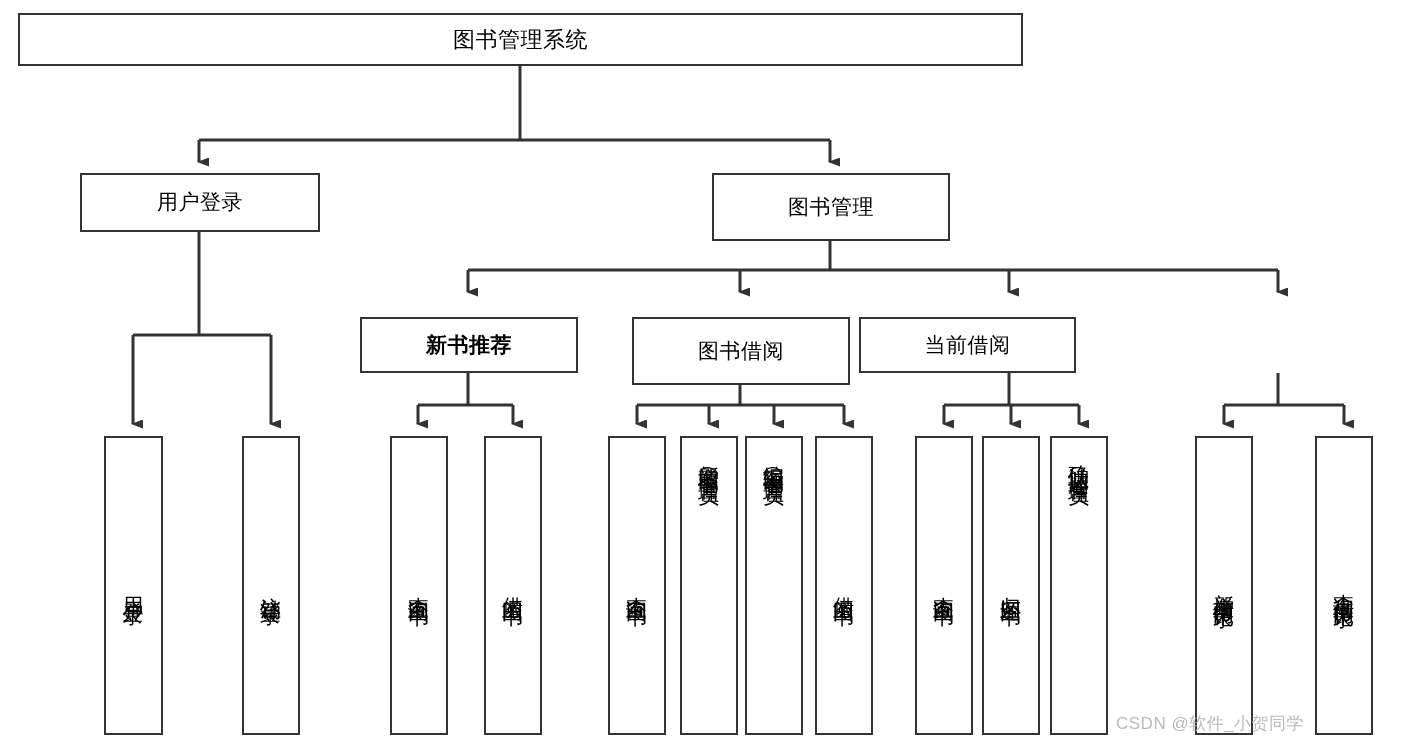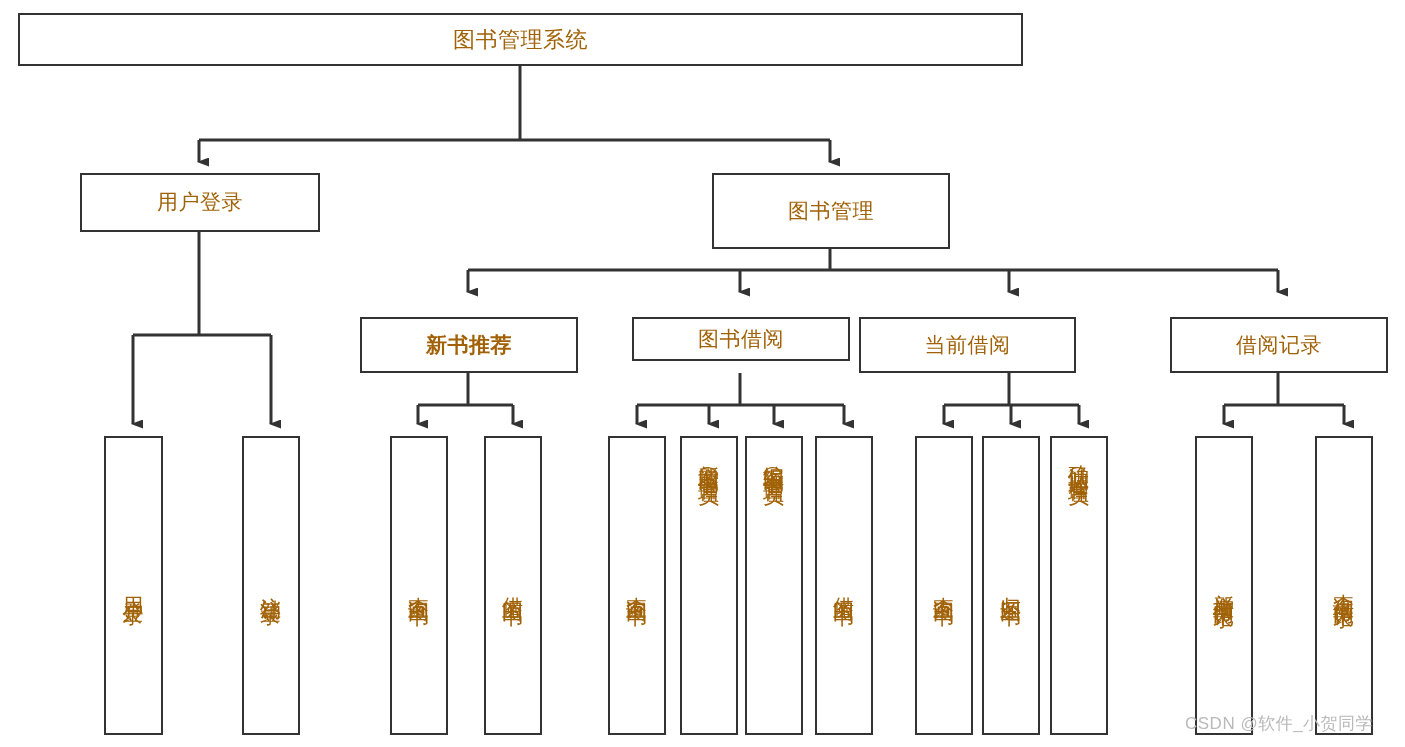--- a/index.html
+++ b/index.html
@@ -28,21 +28,21 @@
     position: absolute;
     box-sizing: border-box;
     background: #ffffff;
     border: 2px solid #333333;
     display: flex;
     align-items: center;
     justify-content: center;
     z-index: 2;
   }
   .node-label {
-    color: #a16207;
+    color: #000000;
     text-align: center;
     line-height: 1.18;
     white-space: nowrap;
   }
   
   .node.horiz .node-label {
     font-size: 21px;
     letter-spacing: 0.5px;
   }
   .node.root .node-label {
@@ -62,21 +62,21 @@
     line-height: 1;
     white-space: nowrap;
     display: block;
   }
   .node.leaf.centered {
     align-items: center;
     padding-top: 0;
   }
   .watermark {
     position: absolute;
-    left: 1185px;
+    left: 1116px;
     top: 712px;
     font-size: 17px;
     color: #b9b9b9;
     z-index: 3;
     white-space: nowrap;
     letter-spacing: 0.5px;
   }
 </style>
 </head>
 <body>
@@ -135,36 +135,33 @@
     </g>
   </svg>
 
   <div class="node horiz root" style="left:18px; top:13px; width:1005px; height:53px;">
     <span class="node-label">图书管理系统</span>
   </div>
 
   <div class="node horiz" style="left:80px; top:173px; width:240px; height:59px;">
     <span class="node-label">用户登录</span>
   </div>
-  <div class="node horiz" style="left:712px; top:173px; width:238px; height:76px;">
+  <div class="node horiz" style="left:712px; top:173px; width:238px; height:68px;">
     <span class="node-label">图书管理</span>
   </div>
 
   <div class="node horiz" style="left:360px; top:317px; width:218px; height:56px;font-weight:bold;">
     <span class="node-label">新书推荐</span>
   </div>
-  <div class="node horiz" style="left:632px; top:317px; width:218px; height:44px;">
+  <div class="node horiz" style="left:632px; top:317px; width:218px; height:68px;">
     <span class="node-label">图书借阅</span>
   </div>
   <div class="node horiz" style="left:859px; top:317px; width:217px; height:56px;">
     <span class="node-label">当前借阅</span>
   </div>
-  <div class="node horiz" style="left:1170px; top:317px; width:218px; height:56px;">
-    <span class="node-label">借阅记录</span>
-  </div>
 
   <div class="node leaf centered" style="left:104px; top:436px; width:59px; height:299px;">
     <span class="node-label">用户登录</span>
   </div>
   <div class="node leaf centered" style="left:242px; top:436px; width:58px; height:299px;">
     <span class="node-label">注销登录</span>
   </div>
 
   <div class="node leaf centered" style="left:390px; top:436px; width:58px; height:299px;">
     <span class="node-label">查询图书</span>

